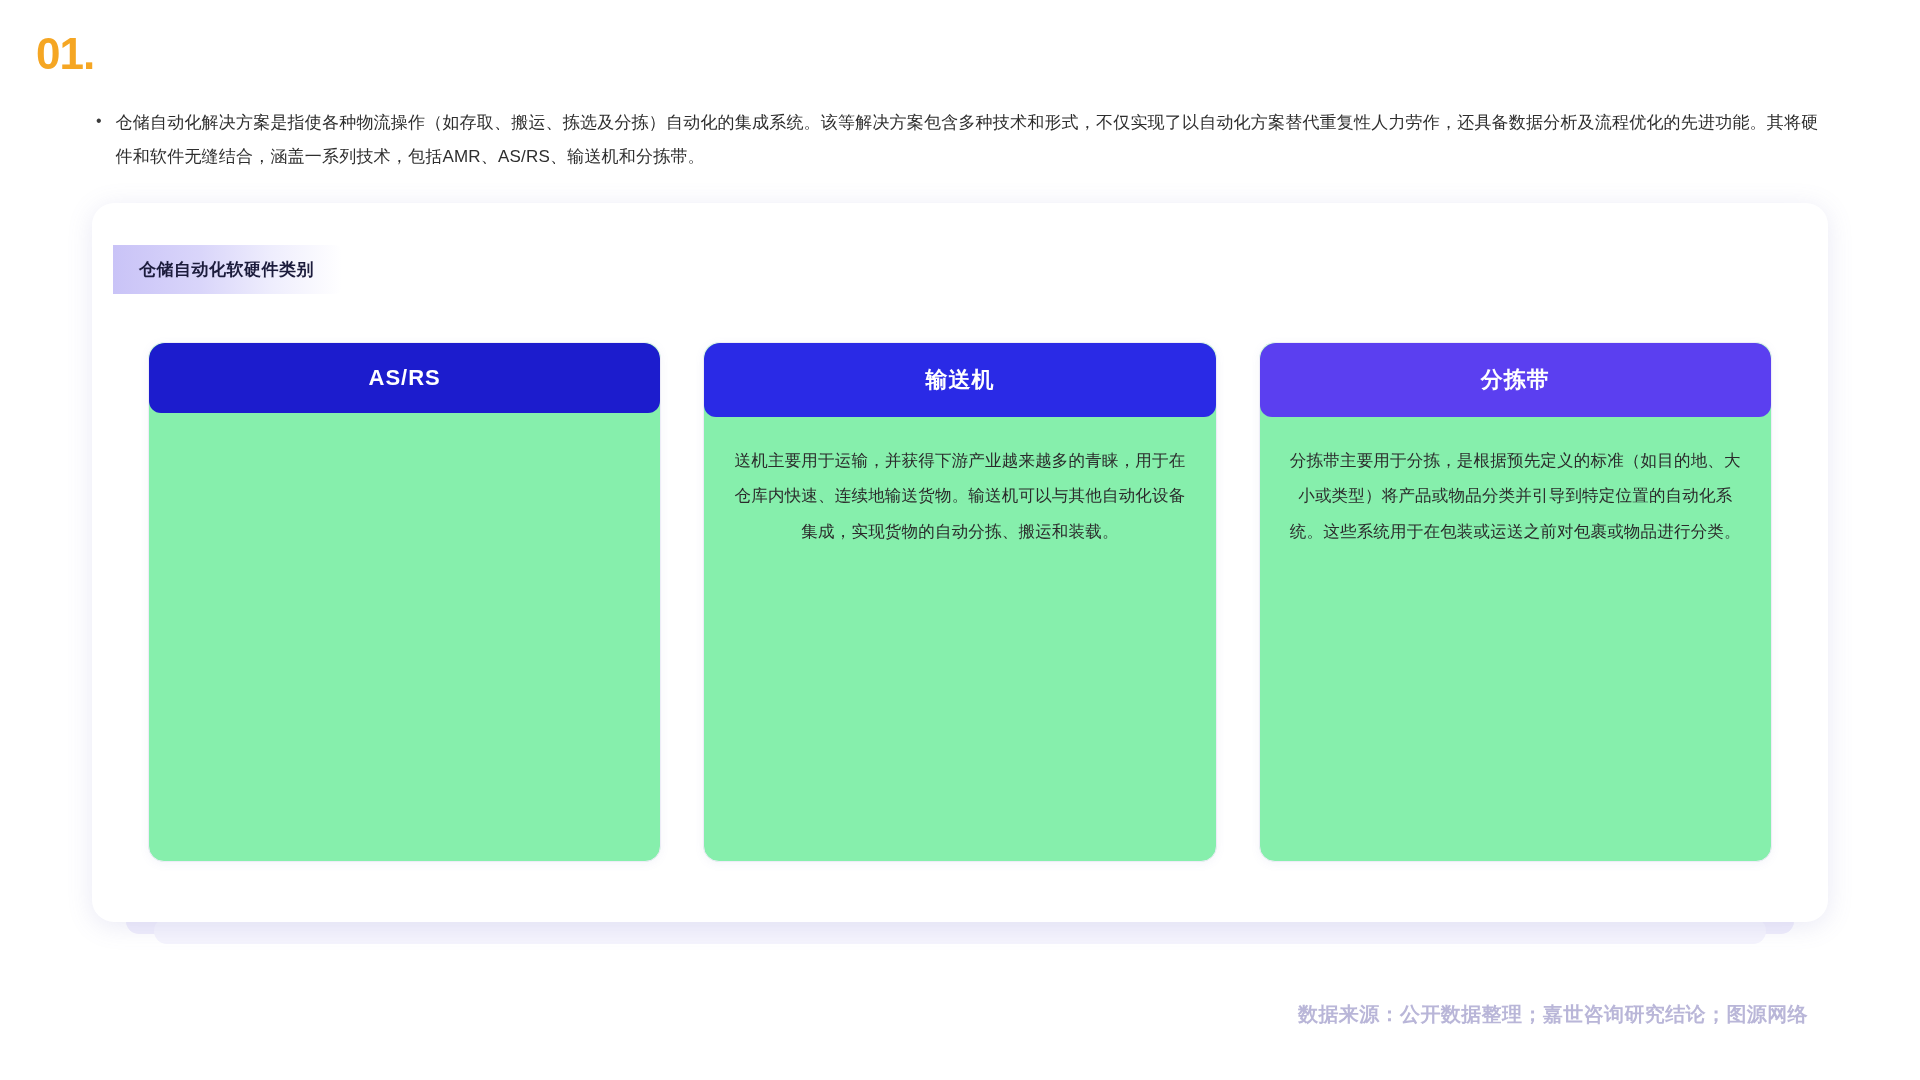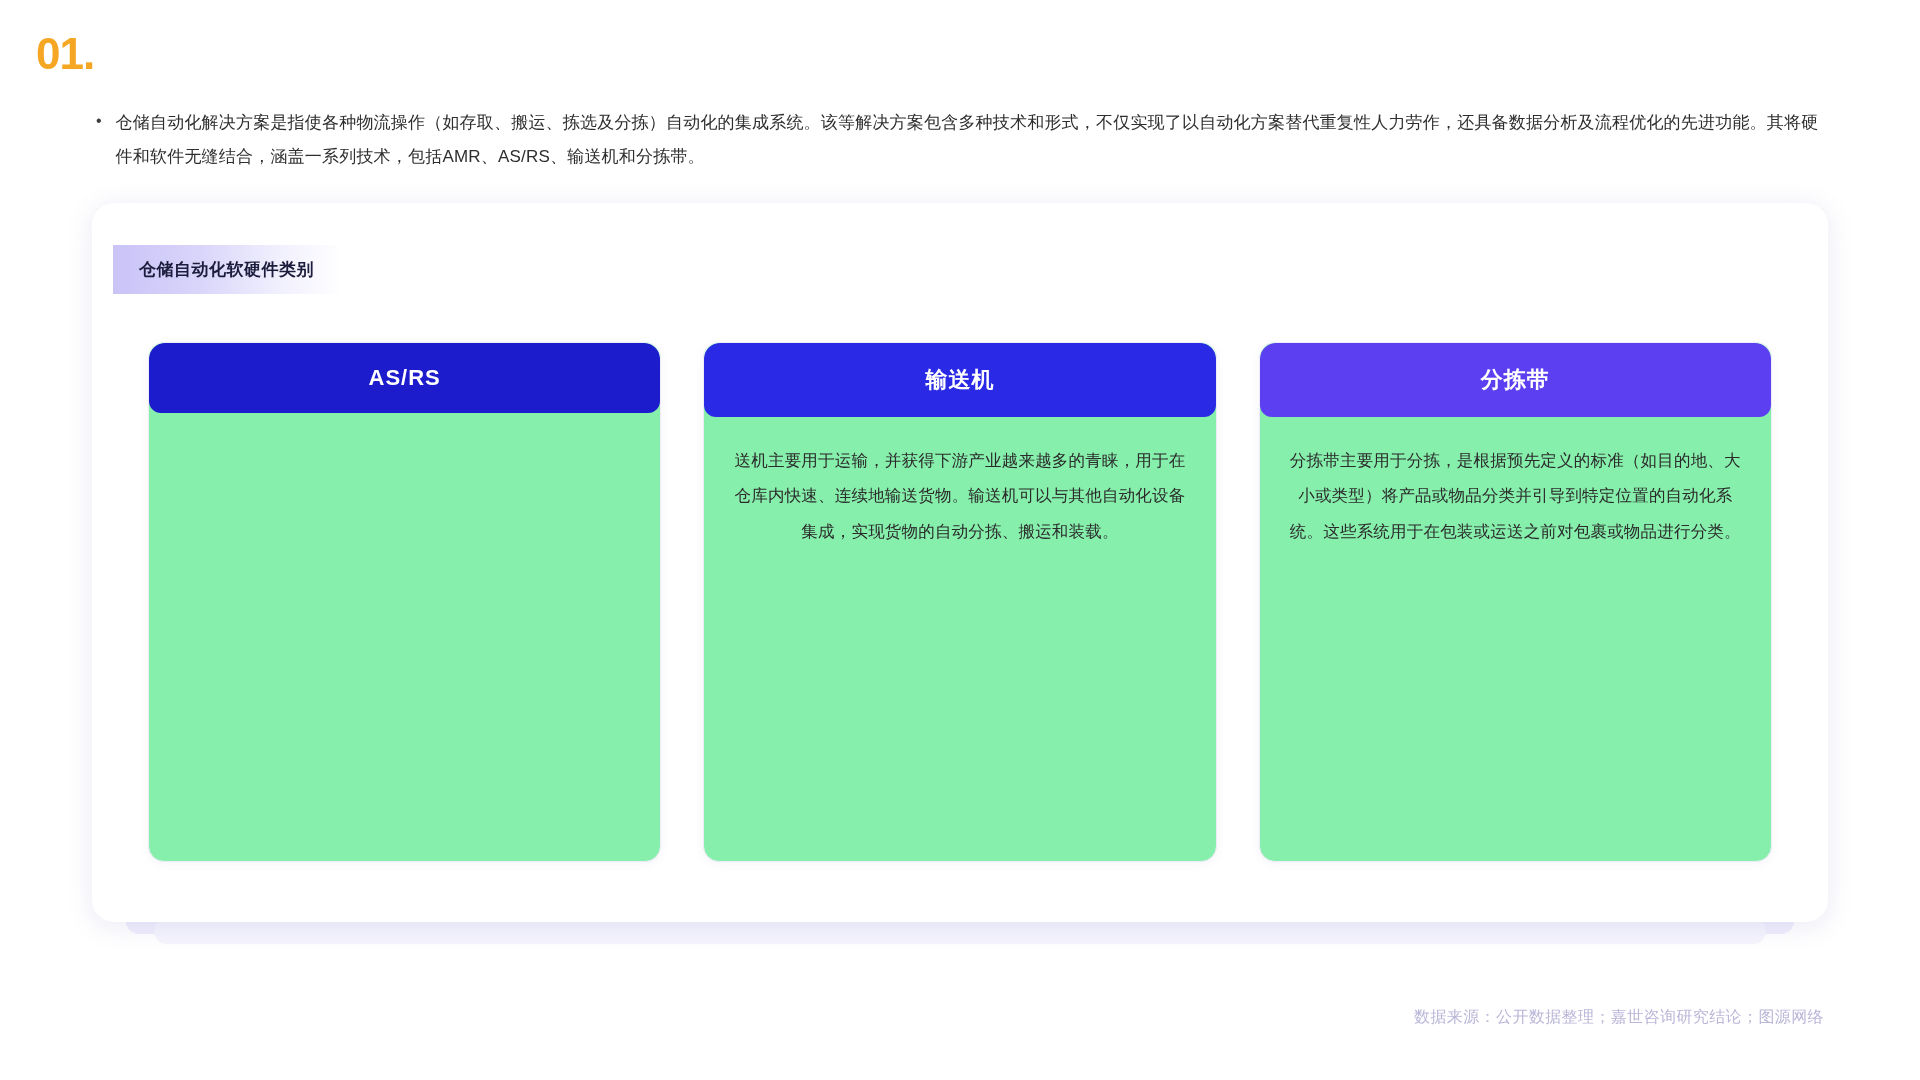--- a/index.html
+++ b/index.html
@@ -126,25 +126,26 @@
     font-size: 16.5px;
     line-height: 2.15;
     color: #2b2b2b;
     text-align: center;
     letter-spacing: 0.2px;
   }
 
   
   .footer {
     position: absolute;
-    right: 96px;
+    right: 112px;
     bottom: 52px;
-    font-size: 16px;
+    font-size: 20px;
     color: #b9b6d8;
     letter-spacing: 0.4px;
+    font-weight: bold;
   }
 </style>
 </head>
 <body>
 
 <div class="slide">
 
   <div class="title-row">
     <span class="title-num">01.</span>
   </div>

